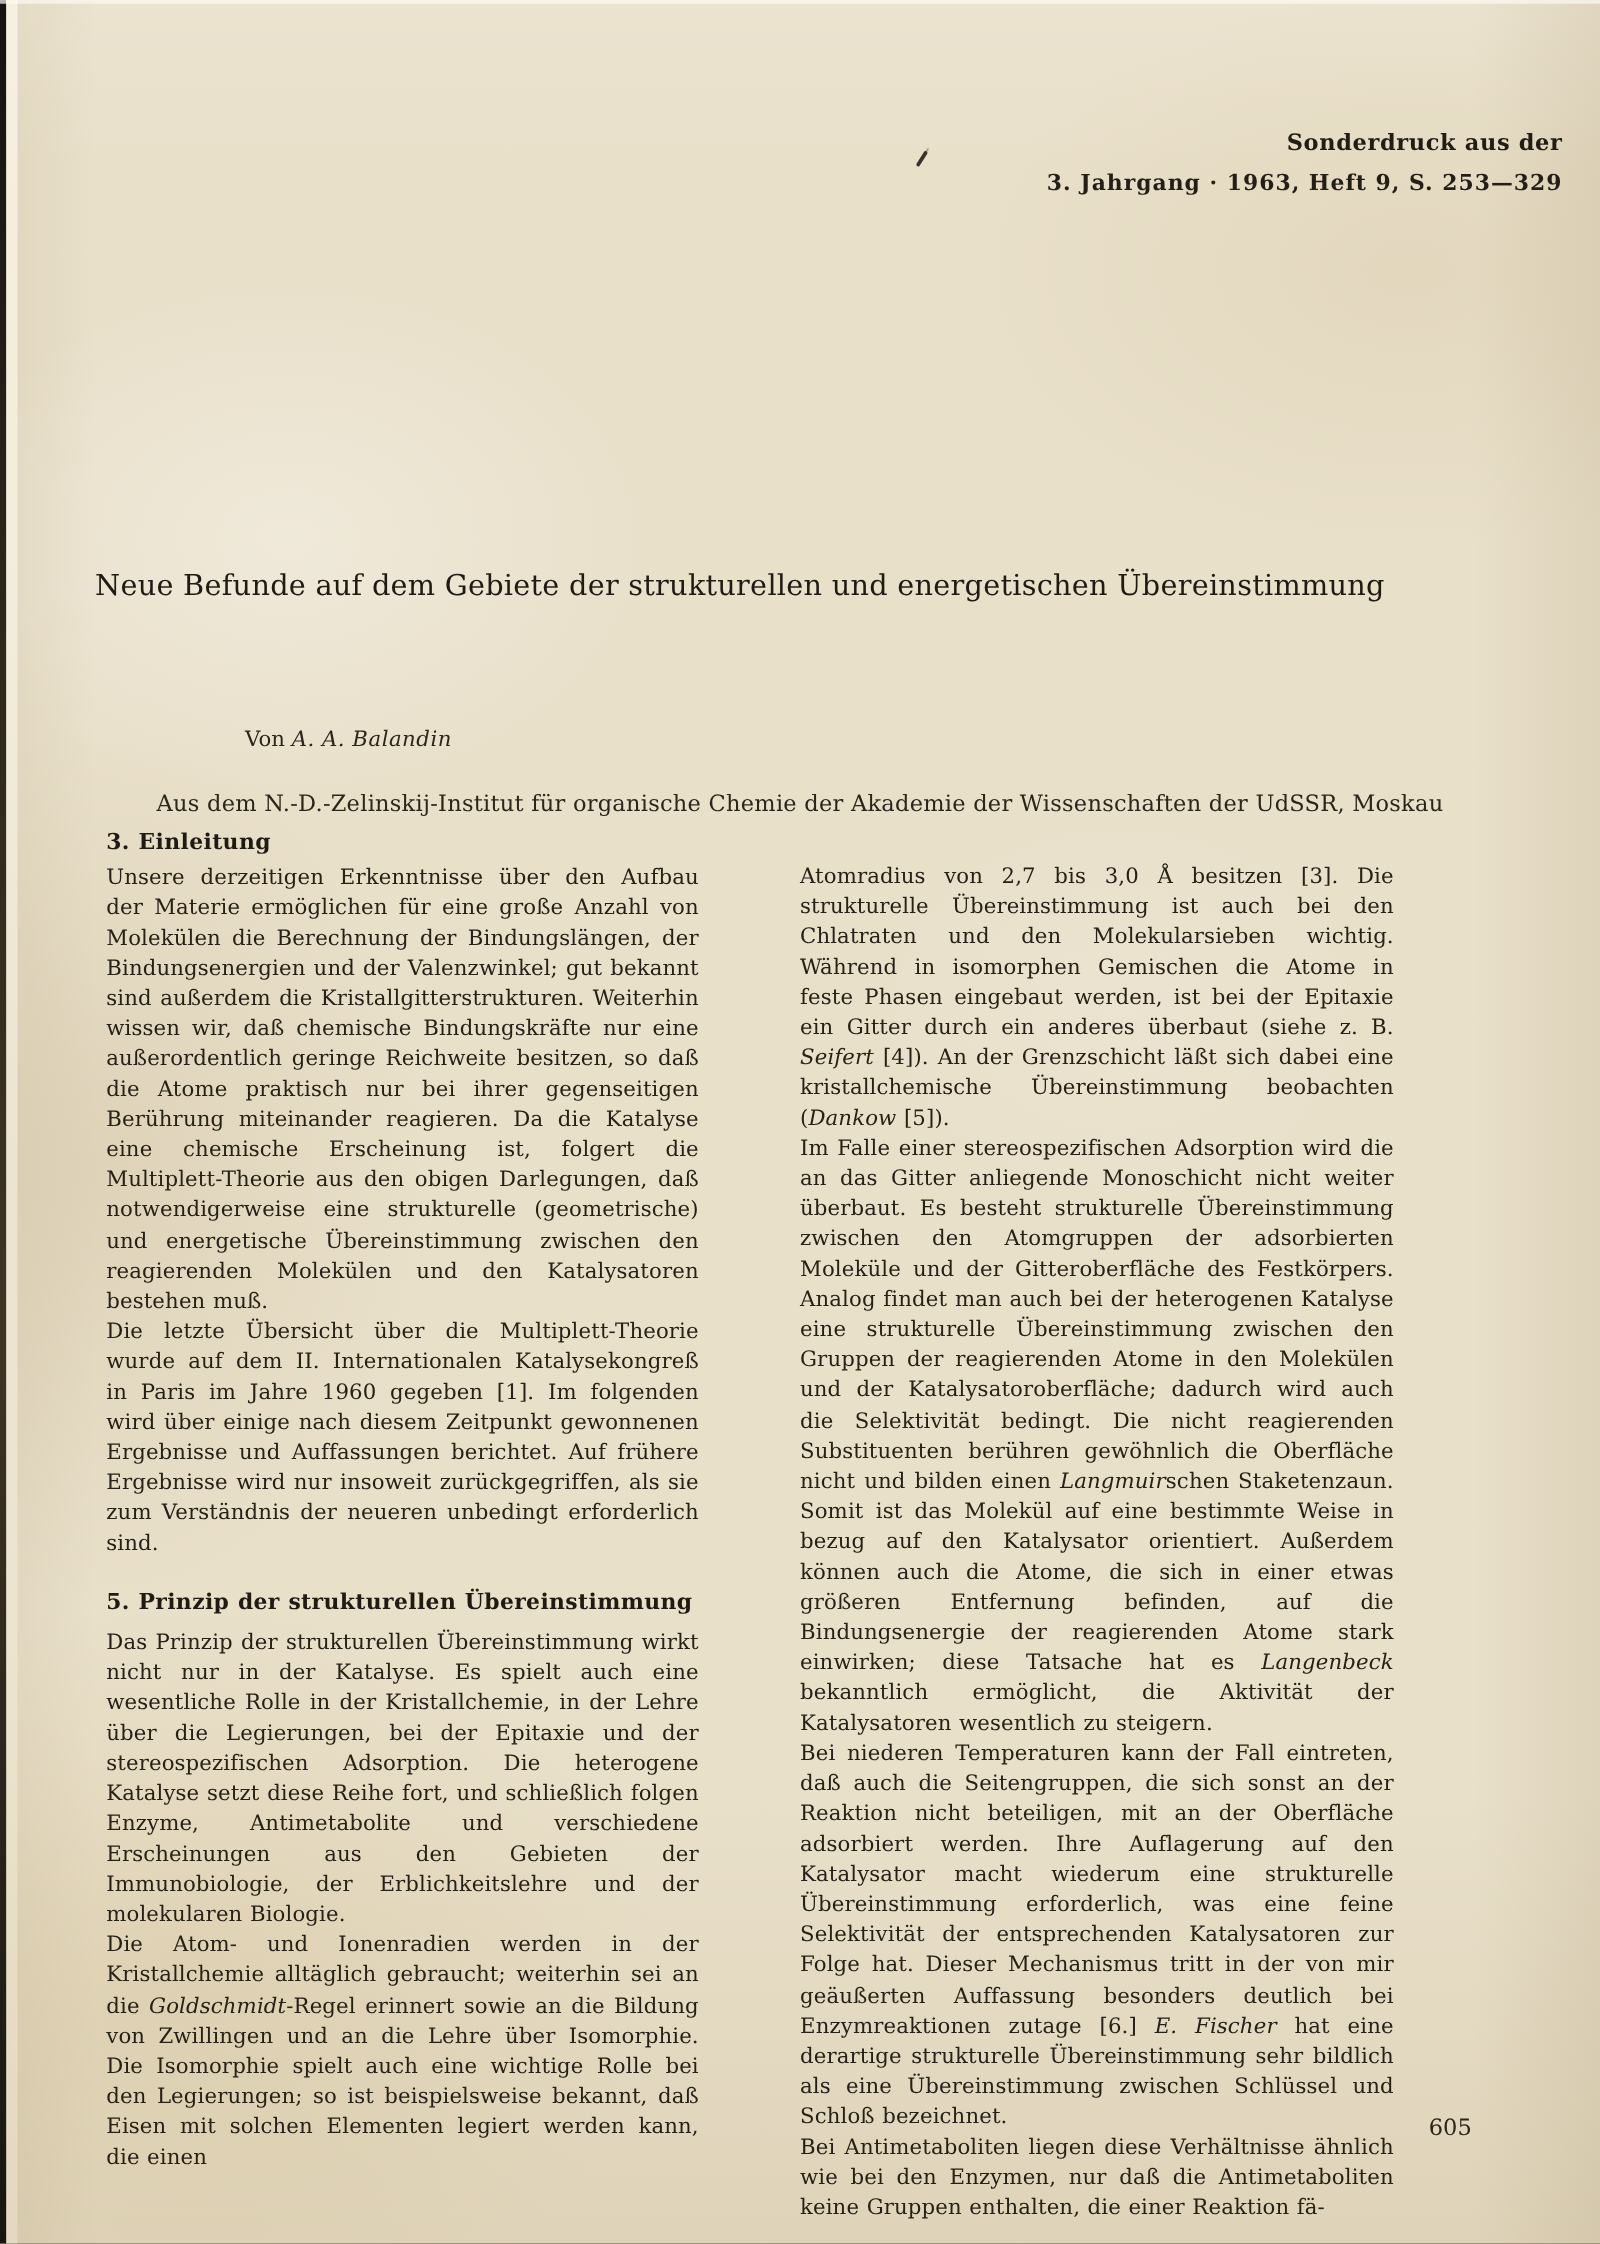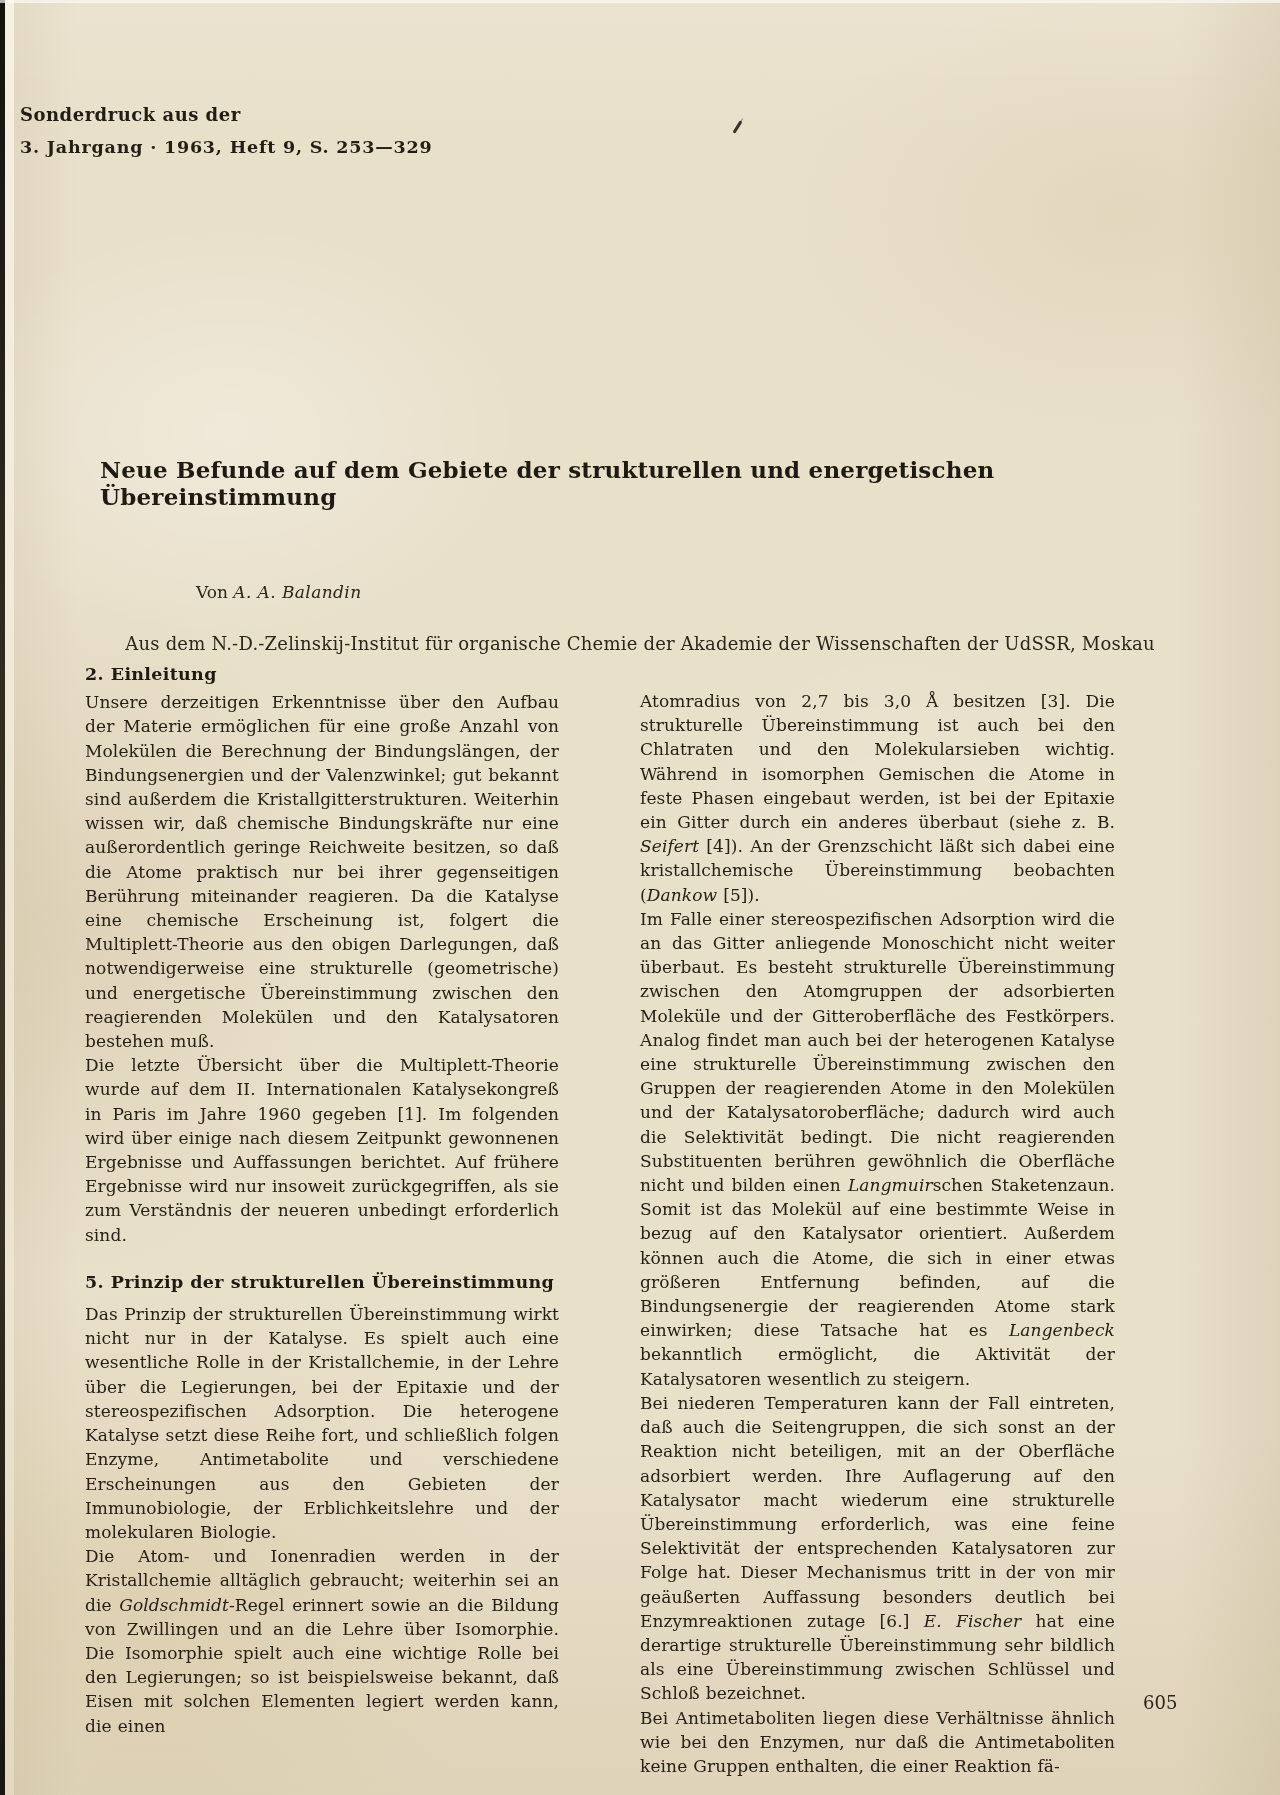--- a/index.html
+++ b/index.html
@@ -25,27 +25,27 @@
     background:linear-gradient(to bottom,#15130f 0%,#2e281d 30%,#3d3424 60%,#181511 100%);
   }
   .scan-edge-paper{
     position:absolute;left:5px;top:0;width:9px;height:100%;
     background:linear-gradient(to bottom, rgba(250,246,234,0.8), rgba(240,232,210,0.5));
   }
   .scan-edge-top{
     position:absolute;left:0;top:0;width:100%;height:3px;
     background:rgba(252,250,242,0.7);
   }
-  .masthead{position:absolute;left:0;right:30px;top:104px;text-align:left;margin-left:20px;}
+  .masthead{position:absolute;left:0;right:30px;top:104px;text-align:right;}
   .masthead-line1{font-size:18px;font-weight:bold;letter-spacing:0.5px;color:#211d15;}
   .masthead-line2{margin-top:27px;font-size:21px;font-weight:bold;letter-spacing:7px;color:#211d15;}
   .masthead-line3{margin-top:12px;font-size:17.5px;font-weight:bold;letter-spacing:0.8px;color:#241f16;}
   .article-title{
-    position:absolute;left:100px;right:78px;top:456px;
-    font-size:23px;font-weight:bold;letter-spacing:0.2px;color:#1f1b13;
+    position:absolute;left:76px;right:78px;top:456px;
+    font-size:23px;font-weight:normal;letter-spacing:0.2px;color:#1f1b13;
   }
   .byline{position:absolute;left:196px;top:582px;font-size:17px;color:#2b261c;}
   .byline i{letter-spacing:0.4px;}
   .affiliation{
     position:absolute;left:80px;right:80px;top:633px;
     text-align:center;font-size:18px;color:#2b261c;letter-spacing:0.2px;
   }
   .col{
     position:absolute;top:662px;
     font-size:17px;line-height:24.2px;
@@ -78,21 +78,21 @@
     <div class="masthead-line3">3. Jahrgang · 1963, Heft 9, S. 253—329</div>
   </div>
 
   <div class="article-title">Neue Befunde auf dem Gebiete der strukturellen und energetischen Übereinstimmung</div>
 
   <div class="byline"><span>Von </span><i>A. A. Balandin</i></div>
 
   <div class="affiliation">Aus dem N.-D.-Zelinskij-Institut für organische Chemie der Akademie der Wissenschaften der UdSSR, Moskau</div>
 
   <div class="col col-left">
-      <h3>2. Einleitung</h3>
+      <h3>3. Einleitung</h3>
       <p><span>Unsere derzeitigen Erkenntnisse über den Aufbau der Materie ermöglichen für eine große Anzahl von Molekülen die Berechnung der Bindungslängen, der Bindungsenergien und der Valenzwinkel; gut bekannt sind außerdem die Kristallgitterstrukturen. Weiterhin wissen wir, daß chemische Bindungskräfte nur eine außerordentlich geringe Reichweite besitzen, so daß die Atome praktisch nur bei ihrer gegenseitigen Berührung miteinander reagieren. Da die Katalyse eine chemische Erscheinung ist, folgert die Multiplett-Theorie aus den obigen Darlegungen, daß notwendigerweise eine strukturelle (geometrische) und energetische Übereinstimmung zwischen den reagierenden Molekülen und den Katalysatoren bestehen muß.</span></p>
       <p><span>Die letzte Übersicht über die Multiplett-Theorie wurde auf dem II. Internationalen Katalysekongreß in Paris im Jahre 1960 gegeben [1]. Im folgenden wird über einige nach diesem Zeitpunkt gewonnenen Ergebnisse und Auffassungen berichtet. Auf frühere Ergebnisse wird nur insoweit zurückgegriffen, als sie zum Verständnis der neueren unbedingt erforderlich sind.</span></p>
       <h3 class="later">5. Prinzip der strukturellen Übereinstimmung</h3>
       <p><span>Das Prinzip der strukturellen Übereinstimmung wirkt nicht nur in der Katalyse. Es spielt auch eine wesentliche Rolle in der Kristallchemie, in der Lehre über die Legierungen, bei der Epitaxie und der stereospezifischen Adsorption. Die heterogene Katalyse setzt diese Reihe fort, und schließlich folgen Enzyme, Antimetabolite und verschiedene Erscheinungen aus den Gebieten der Immunobiologie, der Erblichkeitslehre und der molekularen Biologie.</span></p>
       <p><span>Die Atom- und Ionenradien werden in der Kristallchemie alltäglich gebraucht; weiterhin sei an die </span><i>Goldschmidt</i><span>-Regel erinnert sowie an die Bildung von Zwillingen und an die Lehre über Isomorphie. Die Isomorphie spielt auch eine wichtige Rolle bei den Legierungen; so ist beispielsweise bekannt, daß Eisen mit solchen Elementen legiert werden kann, die einen</span></p>
     </div>
 
   <div class="col col-right">
       <p><span>Atomradius von 2,7 bis 3,0 Å besitzen [3]. Die strukturelle Übereinstimmung ist auch bei den Chlatraten und den Molekularsieben wichtig. Während in isomorphen Gemischen die Atome in feste Phasen eingebaut werden, ist bei der Epitaxie ein Gitter durch ein anderes überbaut (siehe z. B. </span><i>Seifert</i><span> [4]). An der Grenzschicht läßt sich dabei eine kristallchemische Übereinstimmung beobachten (</span><i>Dankow</i><span> [5]).</span></p>
       <p><span>Im Falle einer stereospezifischen Adsorption wird die an das Gitter anliegende Monoschicht nicht weiter überbaut. Es besteht strukturelle Übereinstimmung zwischen den Atomgruppen der adsorbierten Moleküle und der Gitteroberfläche des Festkörpers. Analog findet man auch bei der heterogenen Katalyse eine strukturelle Übereinstimmung zwischen den Gruppen der reagierenden Atome in den Molekülen und der Katalysatoroberfläche; dadurch wird auch die Selektivität bedingt. Die nicht reagierenden Substituenten berühren gewöhnlich die Oberfläche nicht und bilden einen </span><i>Langmuir</i><span>schen Staketenzaun. Somit ist das Molekül auf eine bestimmte Weise in bezug auf den Katalysator orientiert. Außerdem können auch die Atome, die sich in einer etwas größeren Entfernung befinden, auf die Bindungsenergie der reagierenden Atome stark einwirken; diese Tatsache hat es </span><i>Langenbeck</i><span> bekanntlich ermöglicht, die Aktivität der Katalysatoren wesentlich zu steigern.</span></p>

